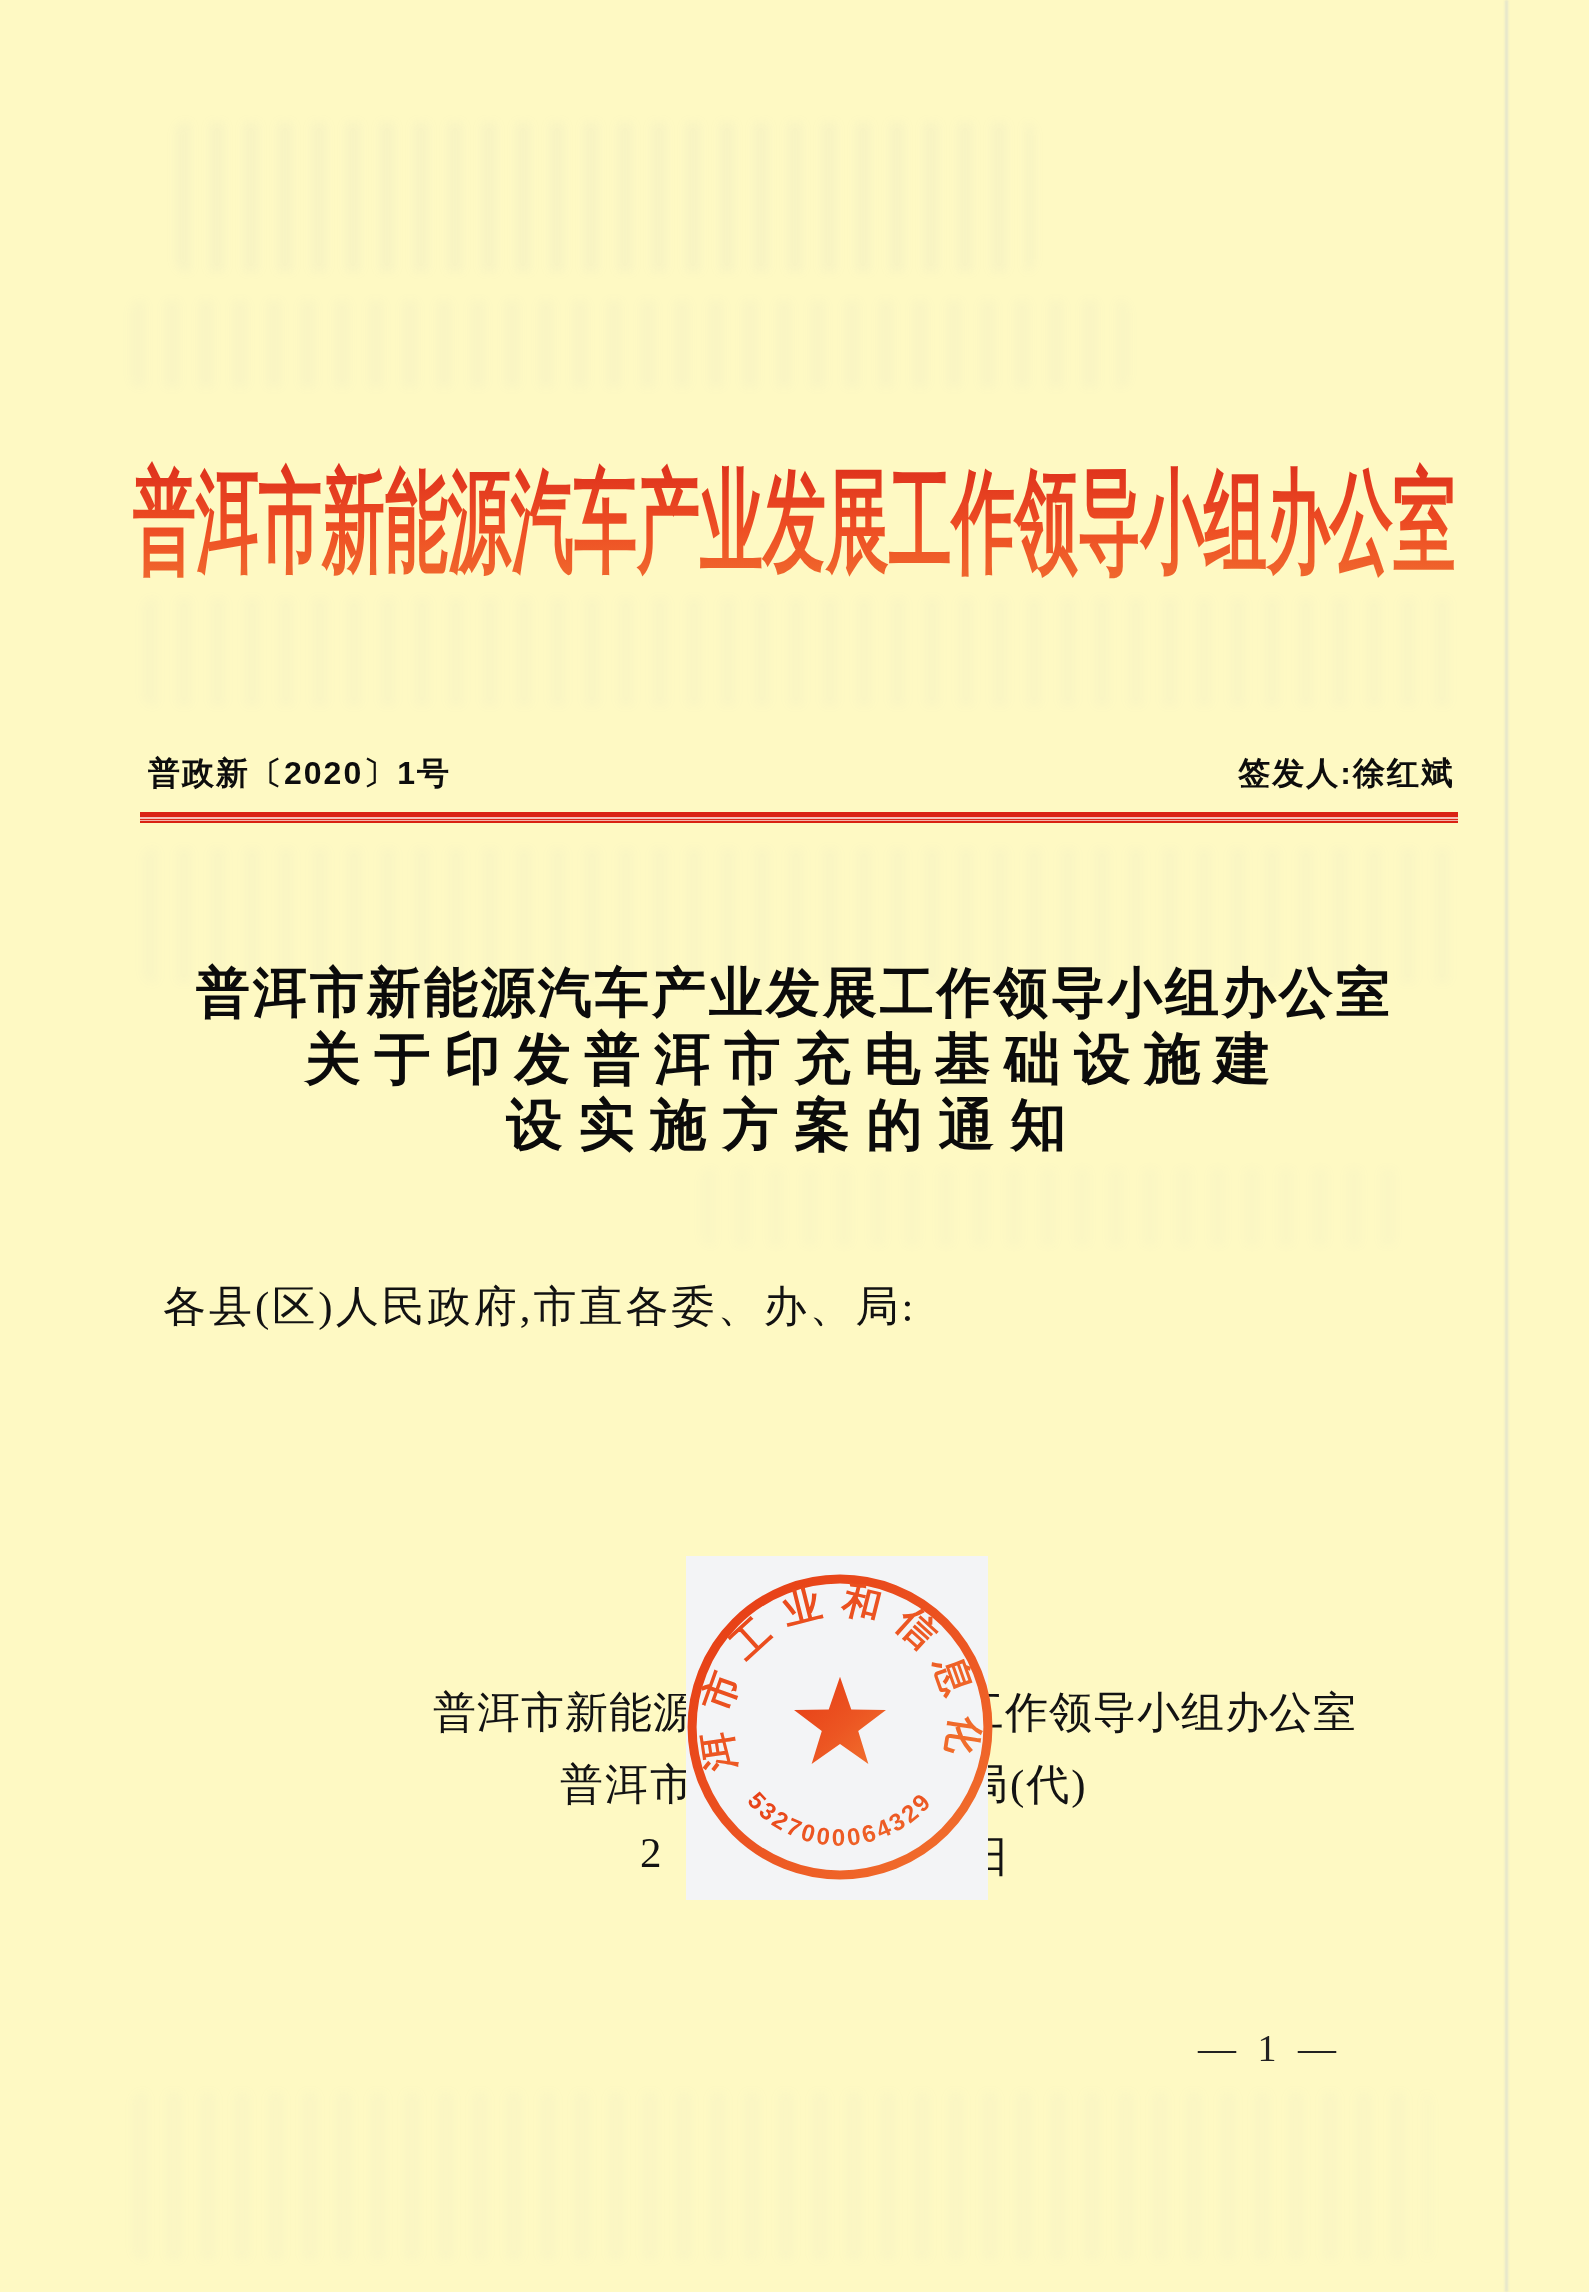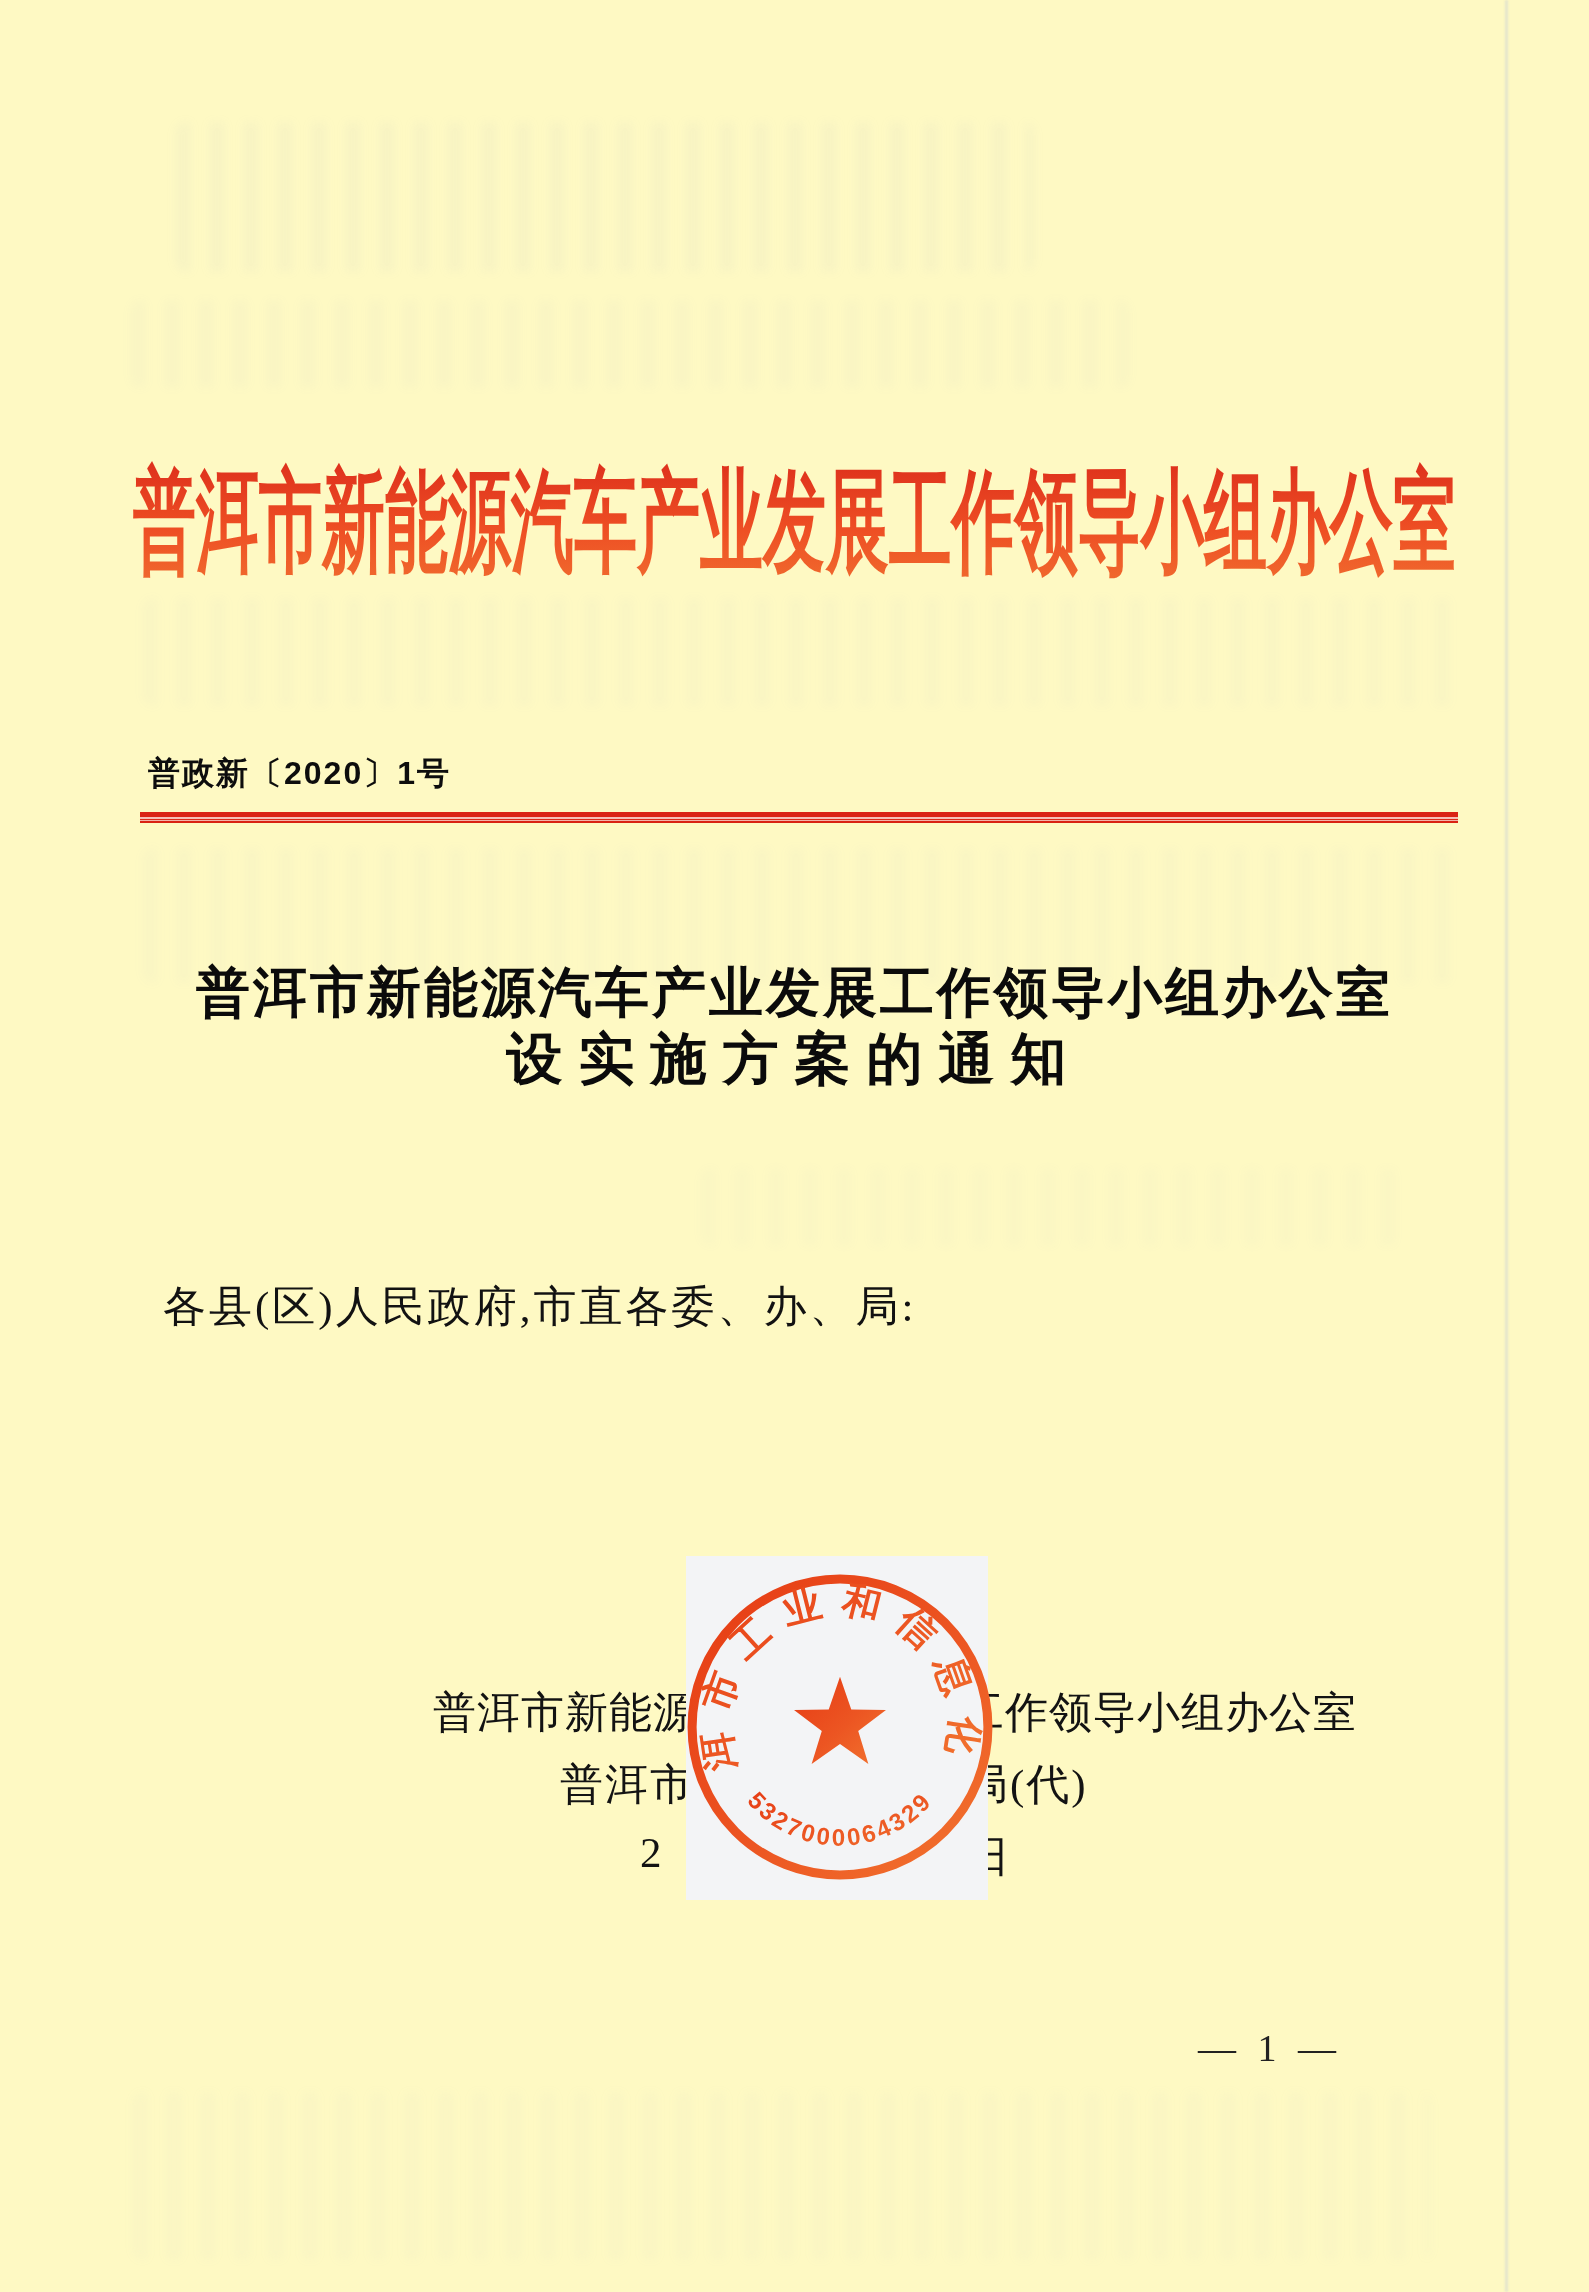--- a/index.html
+++ b/index.html
@@ -102,26 +102,28 @@
   <div class="ghost g3"></div>
   <div class="ghost g4"></div>
   <div class="ghost g5"></div>
   <div class="ghost g6"></div>
   <div class="edge-line"></div>
 
   <div class="org-banner">普洱市新能源汽车产业发展工作领导小组办公室</div>
 
   <div class="doc-meta">
     <span>普政新〔2020〕1号</span>
+    <span>签发人:徐红斌</span>
   </div>
 
   <div class="red-rule"></div>
 
   <div class="doc-title">
     <div class="t1">普洱市新能源汽车产业发展工作领导小组办公室</div>
+    <div class="t2">关于印发普洱市充电基础设施建</div>
     <div class="t3">设实施方案的通知</div>
   </div>
 
   <div class="body-text">
     <p>各县(区)人民政府,市直各委、办、局:</p>
   </div>
 
   <div class="sig sig-1">普洱市新能源汽车产业发展工作领导小组办公室</div>
   <div class="sig sig-2">普洱市工业和信息化局(代)</div>
   <div class="sig sig-date-l">2</div>

